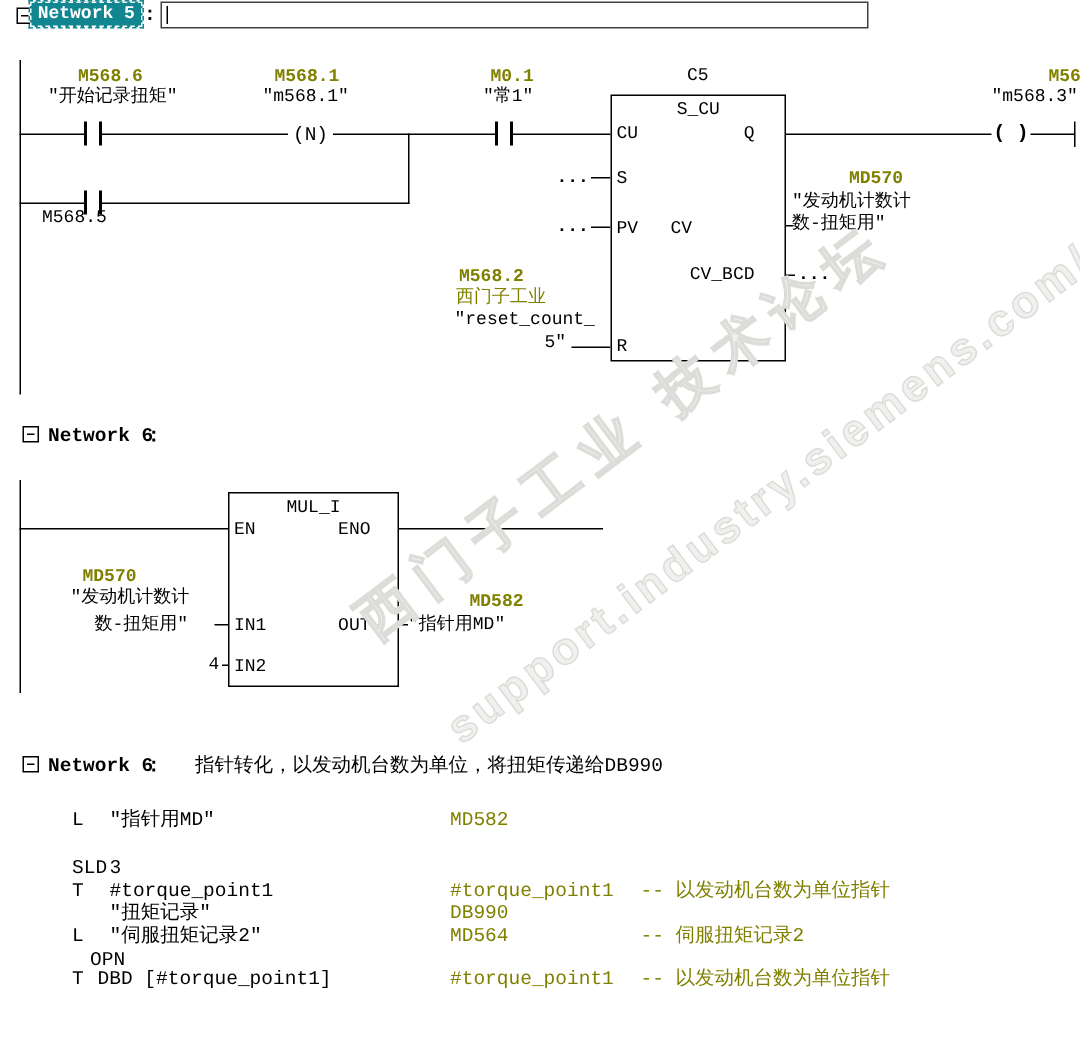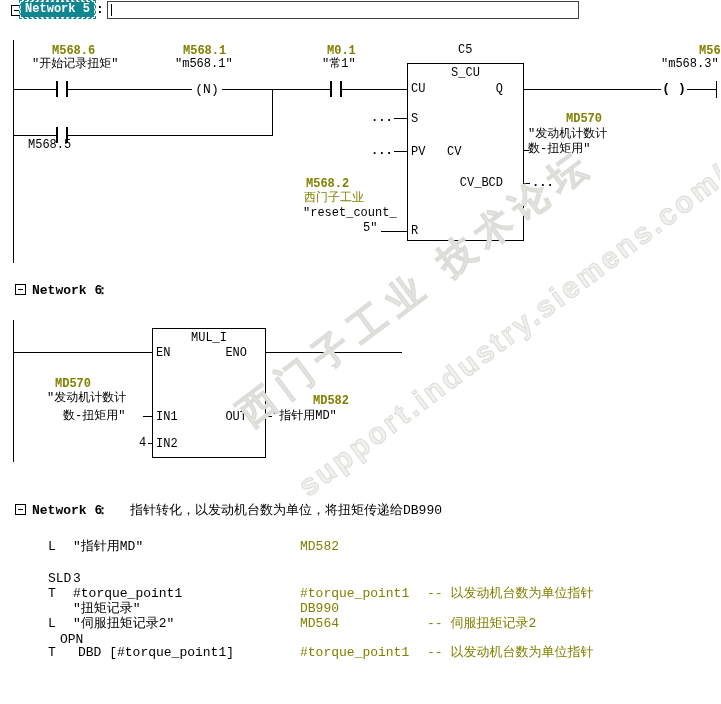--- a/index.html
+++ b/index.html
@@ -141,21 +141,21 @@
     <div class="t code" style="left:48px;top:632px;margin-left:12px;">OPN</div>
     <div class="t code" style="left:73px;top:601px;">"扭矩记录"</div>
     <div class="t code olv" style="left:300px;top:601px;">DB990</div>
 
     <div class="t code" style="left:48px;top:616px;">L</div>
     <div class="t code" style="left:73px;top:616px;">"伺服扭矩记录2"</div>
     <div class="t code olv" style="left:300px;top:616px;">MD564</div>
     <div class="t code olv" style="left:427px;top:616px;">-- 伺服扭矩记录2</div>
 
     <div class="t code" style="left:48px;top:645px;">T</div>
-    <div class="t code" style="left:78px;top:645px;">DBD [#torque_point1]</div>
+    <div class="t code" style="left:65px;top:645px;">DBD [#torque_point1]</div>
     <div class="t code olv" style="left:300px;top:645px;">#torque_point1</div>
     <div class="t code olv" style="left:427px;top:645px;">-- 以发动机台数为单位指针</div>
   </div>
 
   <div class="wm" style="left:228px;top:398px;transform:rotate(-37deg);font-size:37px;letter-spacing:9px;">西门子工业 技术论坛</div>
   <div class="wm" style="left:292px;top:476px;transform:rotate(-37deg);font-size:30px;letter-spacing:3px;">support.industry.siemens.com/cs</div>
 
 </div>
 
 </body></html>

